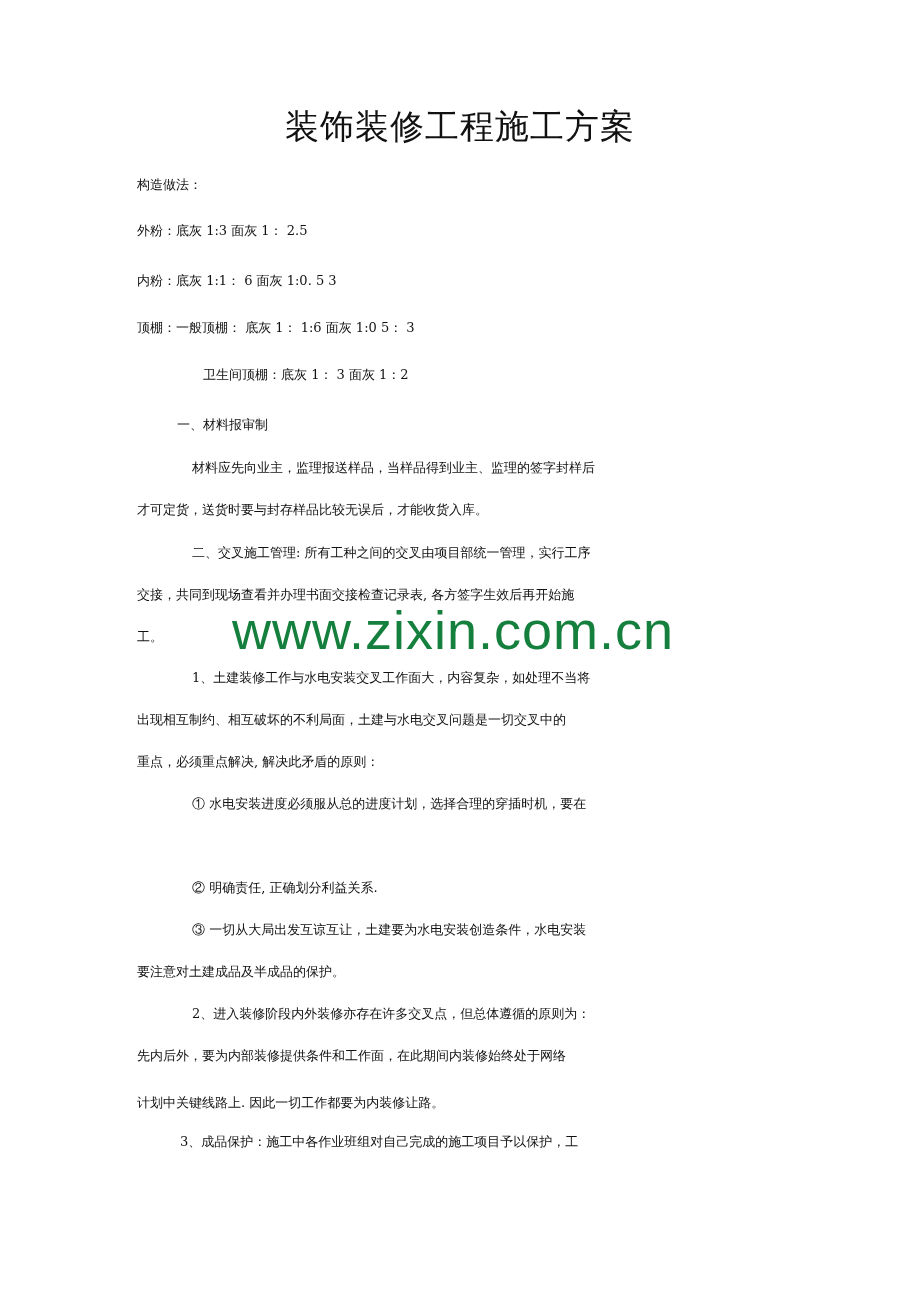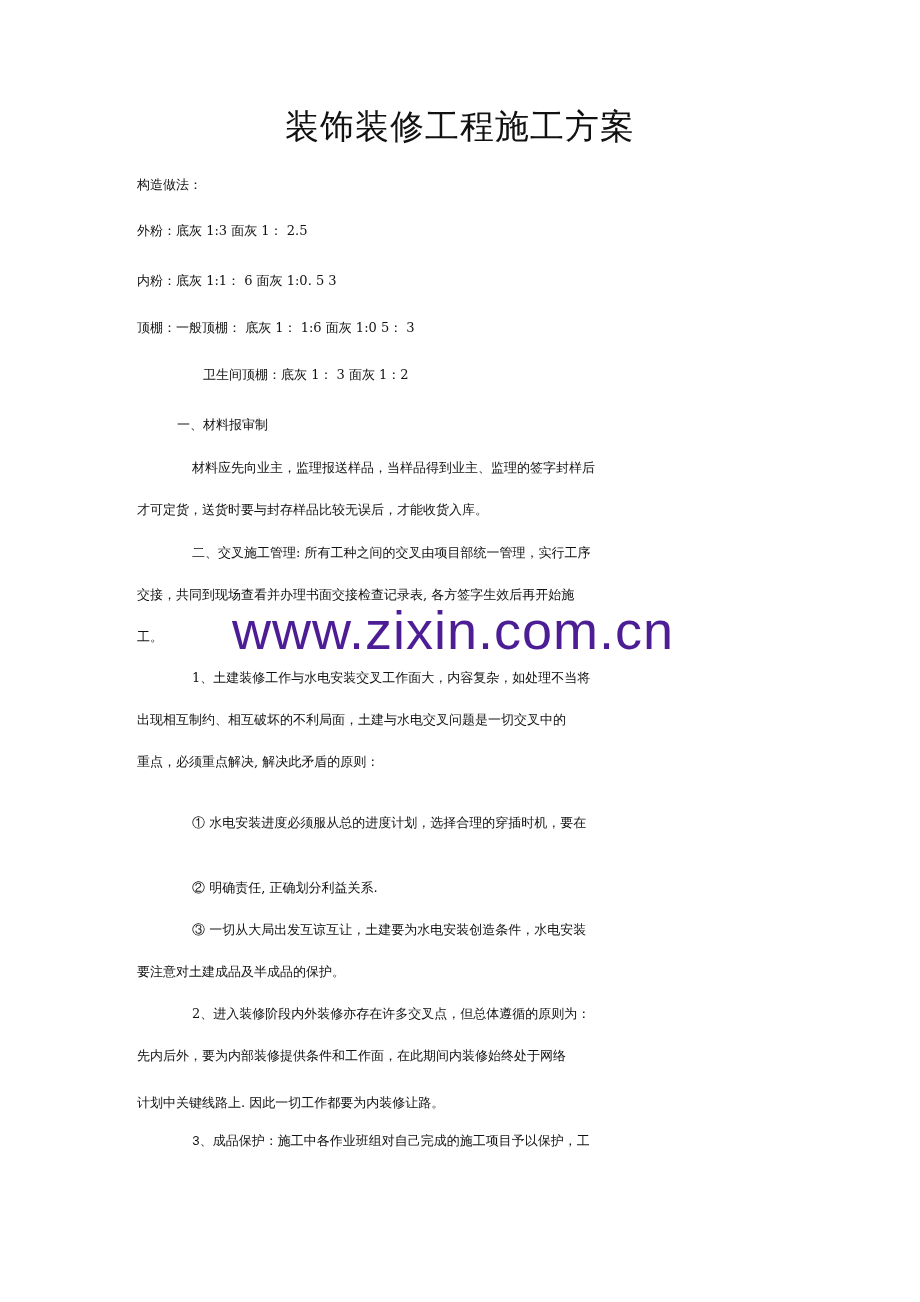--- a/index.html
+++ b/index.html
@@ -40,21 +40,21 @@
       white-space: nowrap;
       color: #111;
     }
     .watermark {
       position: absolute;
       left: 232px;
       top: 598px;
       font-family: "Liberation Sans", "DejaVu Sans", sans-serif;
       font-size: 54px;
       line-height: 64px;
-      color: #4c1d95;
+      color: #15803d;
       letter-spacing: 1px;
       white-space: nowrap;
       z-index: 0;
     }
     .line, .title { z-index: 1; }
   </style>
 </head>
 <body>
 
 <div class="page">
@@ -68,21 +68,21 @@
   <div class="line" style="top: 362px; left: 203px;">卫生间顶棚：底灰 1：  3  面灰 1：2</div>
   <div class="line" style="top: 412px; left: 177px;">一、材料报审制</div>
   <div class="line" style="top: 455px; left: 192px;">材料应先向业主，监理报送样品，当样品得到业主、监理的签字封样后</div>
   <div class="line" style="top: 497px; left: 137px;">才可定货，送货时要与封存样品比较无误后，才能收货入库。</div>
   <div class="line" style="top: 540px; left: 192px;">二、交叉施工管理: 所有工种之间的交叉由项目部统一管理，实行工序</div>
   <div class="line" style="top: 582px; left: 137px;">交接，共同到现场查看并办理书面交接检查记录表, 各方签字生效后再开始施</div>
   <div class="line" style="top: 624px; left: 137px;">工。</div>
   <div class="line" style="top: 665px; left: 192px;">1、土建装修工作与水电安装交叉工作面大，内容复杂，如处理不当将</div>
   <div class="line" style="top: 707px; left: 137px;">出现相互制约、相互破坏的不利局面，土建与水电交叉问题是一切交叉中的</div>
   <div class="line" style="top: 749px; left: 137px;">重点，必须重点解决, 解决此矛盾的原则：</div>
-  <div class="line" style="top: 791px; left: 192px; margin-top: 19px;">① 水电安装进度必须服从总的进度计划，选择合理的穿插时机，要在</div>
+  <div class="line" style="top: 791px; left: 192px;">① 水电安装进度必须服从总的进度计划，选择合理的穿插时机，要在</div>
   <div class="line" style="top: 917px; left: 192px;">③ 一切从大局出发互谅互让，土建要为水电安装创造条件，水电安装</div>
   <div class="line" style="top: 875px; left: 192px;">② 明确责任, 正确划分利益关系.</div>
   <div class="line" style="top: 959px; left: 137px;">要注意对土建成品及半成品的保护。</div>
   <div class="line" style="top: 1001px; left: 192px;">2、进入装修阶段内外装修亦存在许多交叉点，但总体遵循的原则为：</div>
   <div class="line" style="top: 1043px; left: 137px;">先内后外，要为内部装修提供条件和工作面，在此期间内装修始终处于网络</div>
   <div class="line" style="top: 1090px; left: 137px; text-align: right;">计划中关键线路上. 因此一切工作都要为内装修让路。</div>
-  <div class="line" style="top: 1129px; left: 192px; font-family: Liberation Mono, monospace;">3、成品保护：施工中各作业班组对自己完成的施工项目予以保护，工</div>
+  <div class="line" style="top: 1129px; left: 180px;">3、成品保护：施工中各作业班组对自己完成的施工项目予以保护，工</div>
 </div>
 
 </body></html>

